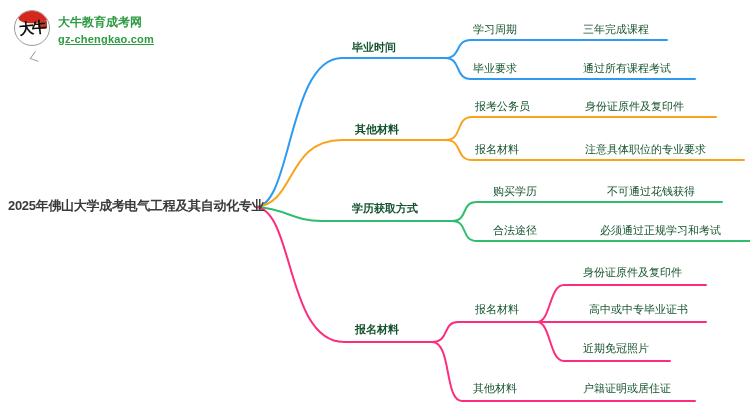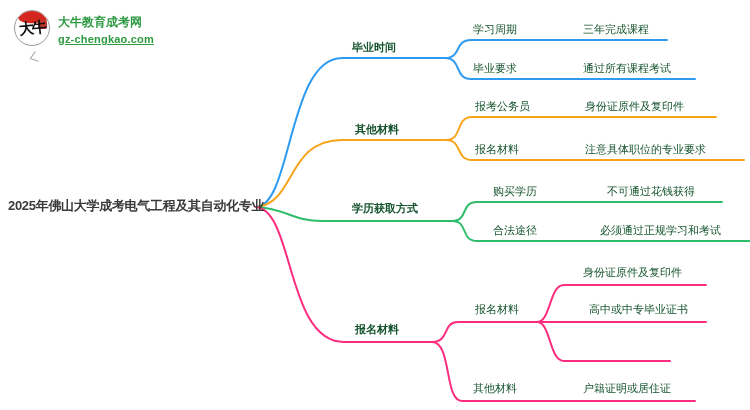--- a/index.html
+++ b/index.html
@@ -100,16 +100,17 @@
   <div class="lbl branch-lbl" style="left:352px;top:199px;">学历获取方式</div>
   <div class="lbl" style="left:493px;top:182px;">购买学历</div>
   <div class="lbl" style="left:607px;top:182px;">不可通过花钱获得</div>
   <div class="lbl" style="left:493px;top:221px;">合法途径</div>
   <div class="lbl" style="left:600px;top:221px;">必须通过正规学习和考试</div>
 
   <div class="lbl branch-lbl" style="left:355px;top:320px;">报名材料</div>
   <div class="lbl" style="left:475px;top:300px;">报名材料</div>
   <div class="lbl" style="left:583px;top:263px;">身份证原件及复印件</div>
   <div class="lbl" style="left:583px;top:300px;margin-left:6px;">高中或中专毕业证书</div>
+  <div class="lbl" style="left:583px;top:339px;">近期免冠照片</div>
   <div class="lbl" style="left:473px;top:379px;">其他材料</div>
   <div class="lbl" style="left:583px;top:379px;">户籍证明或居住证</div>
 
 </div>
 
 </body></html>

